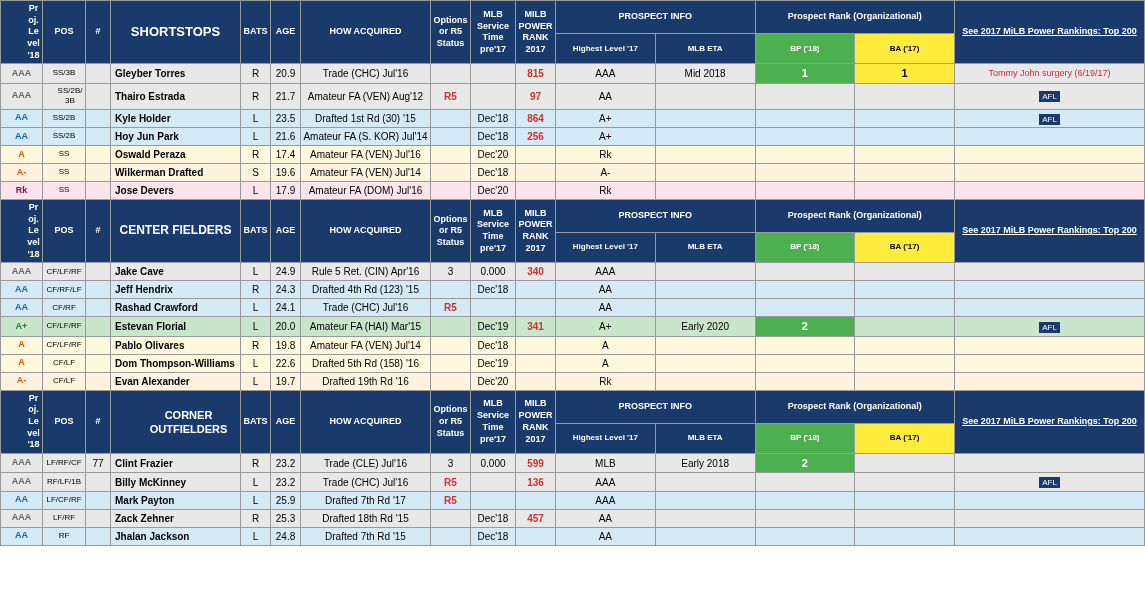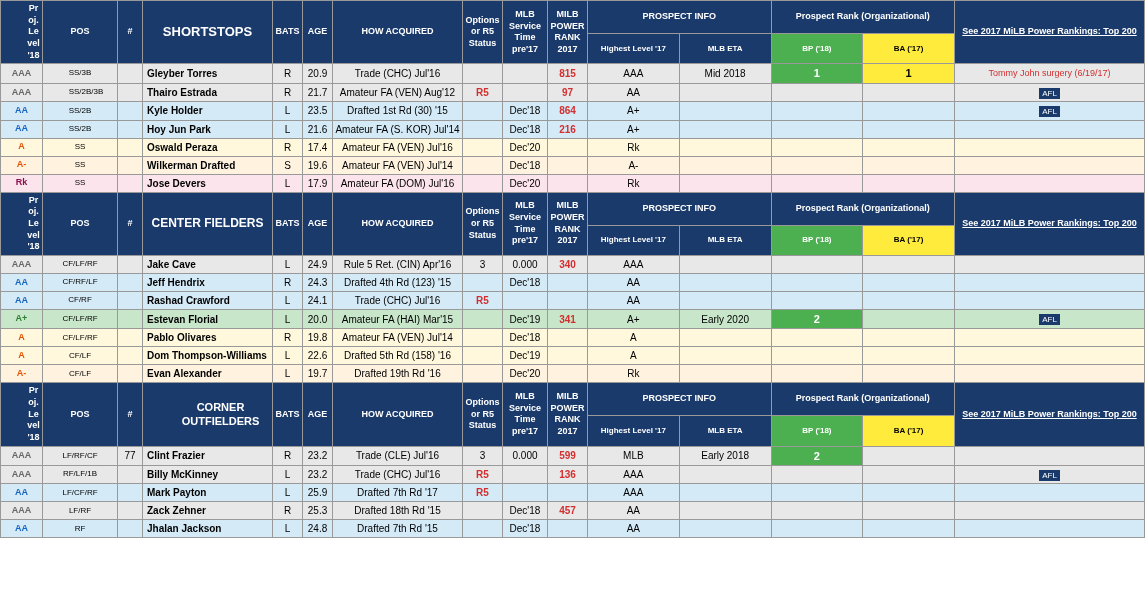--- a/index.html
+++ b/index.html
@@ -20,21 +20,21 @@
     th, td {
       border: 1px solid #999;
       text-align: center;
       padding: 2px 2px;
       line-height: 1.3;
       vertical-align: middle;
       word-break: break-word;
     }
     
     .col-proj { width: 42px; }
-    .col-pos { width: 75px; }
+    .col-pos { width: 43px; }
     .col-num { width: 25px; }
     .col-name { width: 130px; }
     .col-bats { width: 30px; }
     .col-age { width: 30px; }
     .col-how { width: 130px; }
     .col-options { width: 40px; margin-left: 24px; }
     .col-service { width: 45px; }
     .col-milbpower { width: 40px; }
     .col-highest { width: 40px; }
     .col-eta { width: 55px; }
@@ -181,21 +181,21 @@
         <tr class="row-aa">
           <td class="badge-aa">AA</td>
           <td style="font-size: 8px;">SS/2B</td>
           <td></td>
           <td class="name-cell">Hoy Jun Park</td>
           <td>L</td>
           <td>21.6</td>
           <td>Amateur FA (S. KOR) Jul'14</td>
           <td></td>
           <td>Dec'18</td>
-          <td class="milb-rank">216</td>
+          <td class="milb-rank">256</td>
           <td>A+</td>
           <td></td>
           <td></td>
           <td></td>
           <td></td>
         </tr>
         <tr class="row-a">
           <td class="badge-a">A</td>
           <td style="font-size: 8px;">SS</td>
           <td></td>

